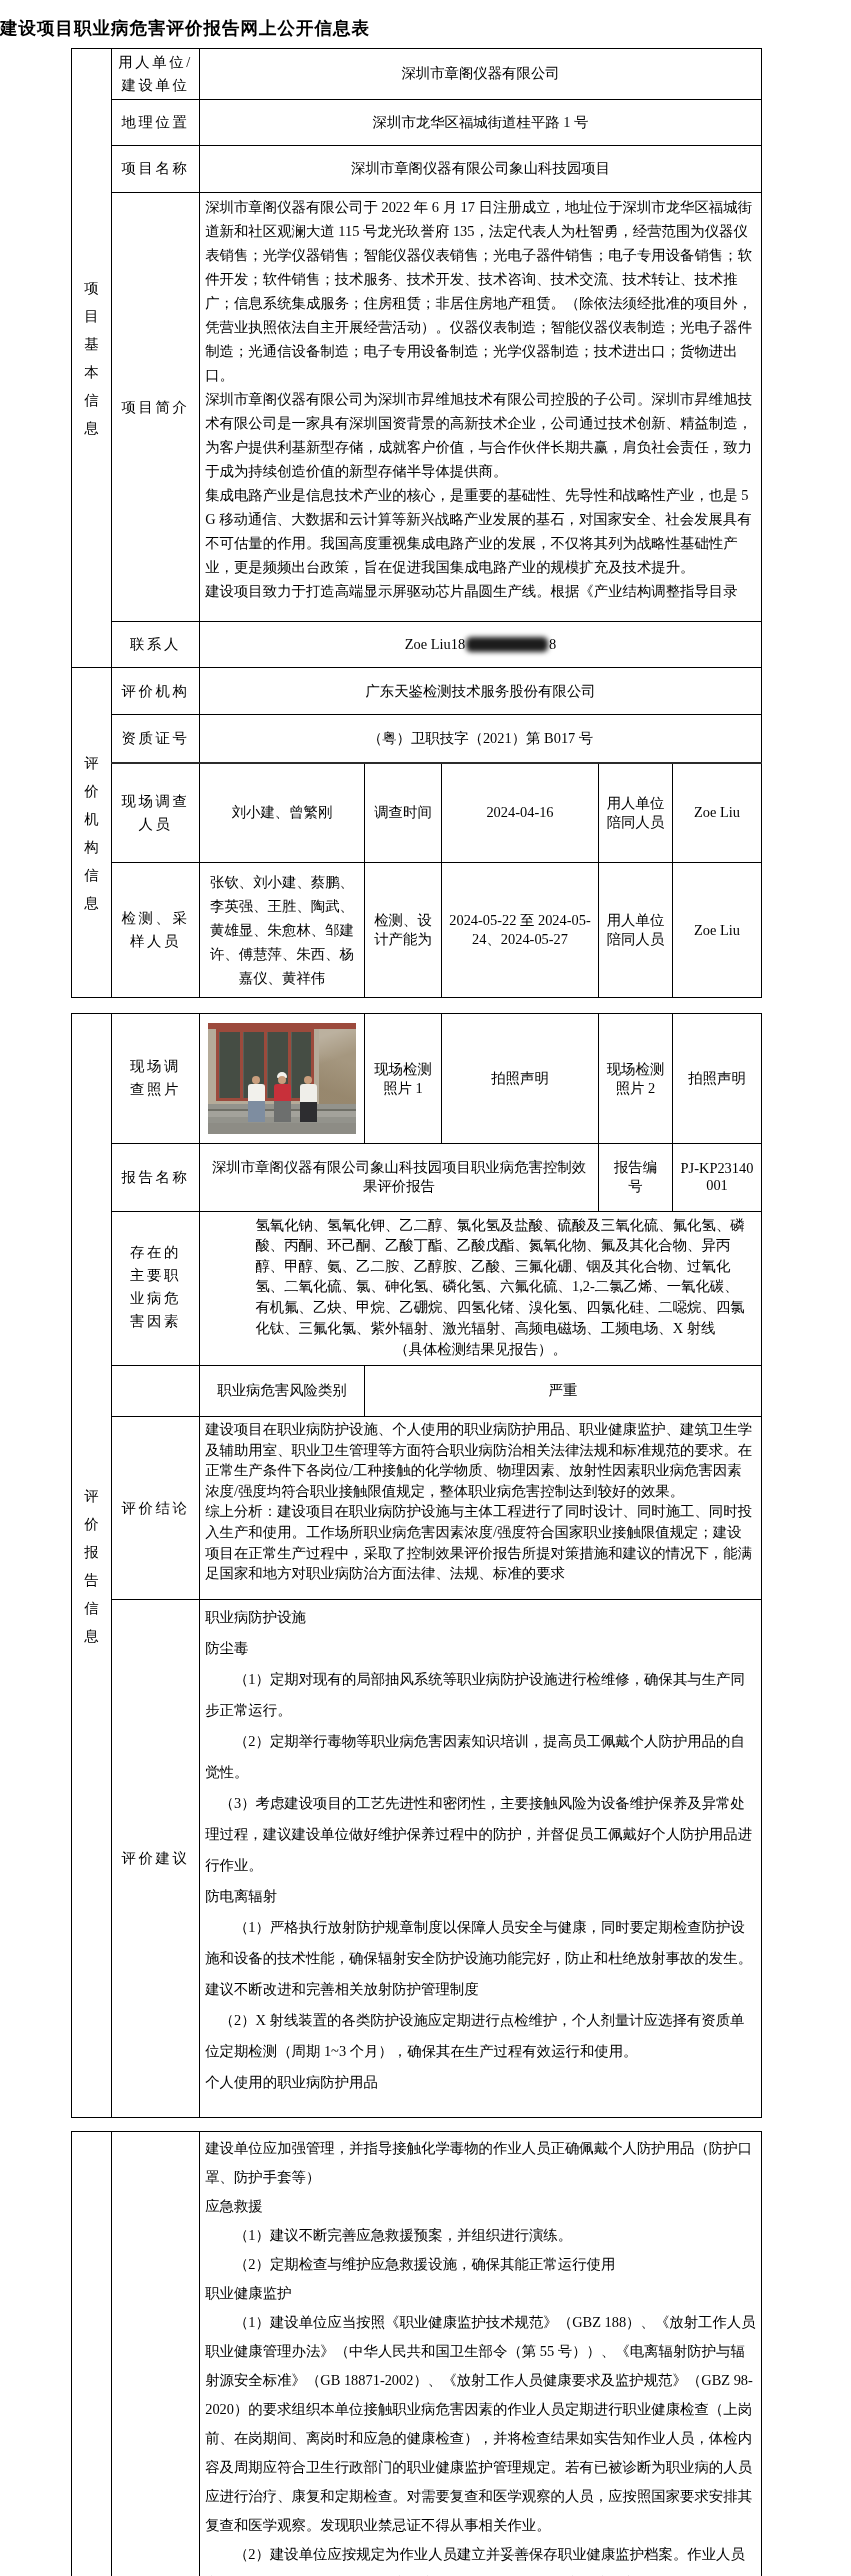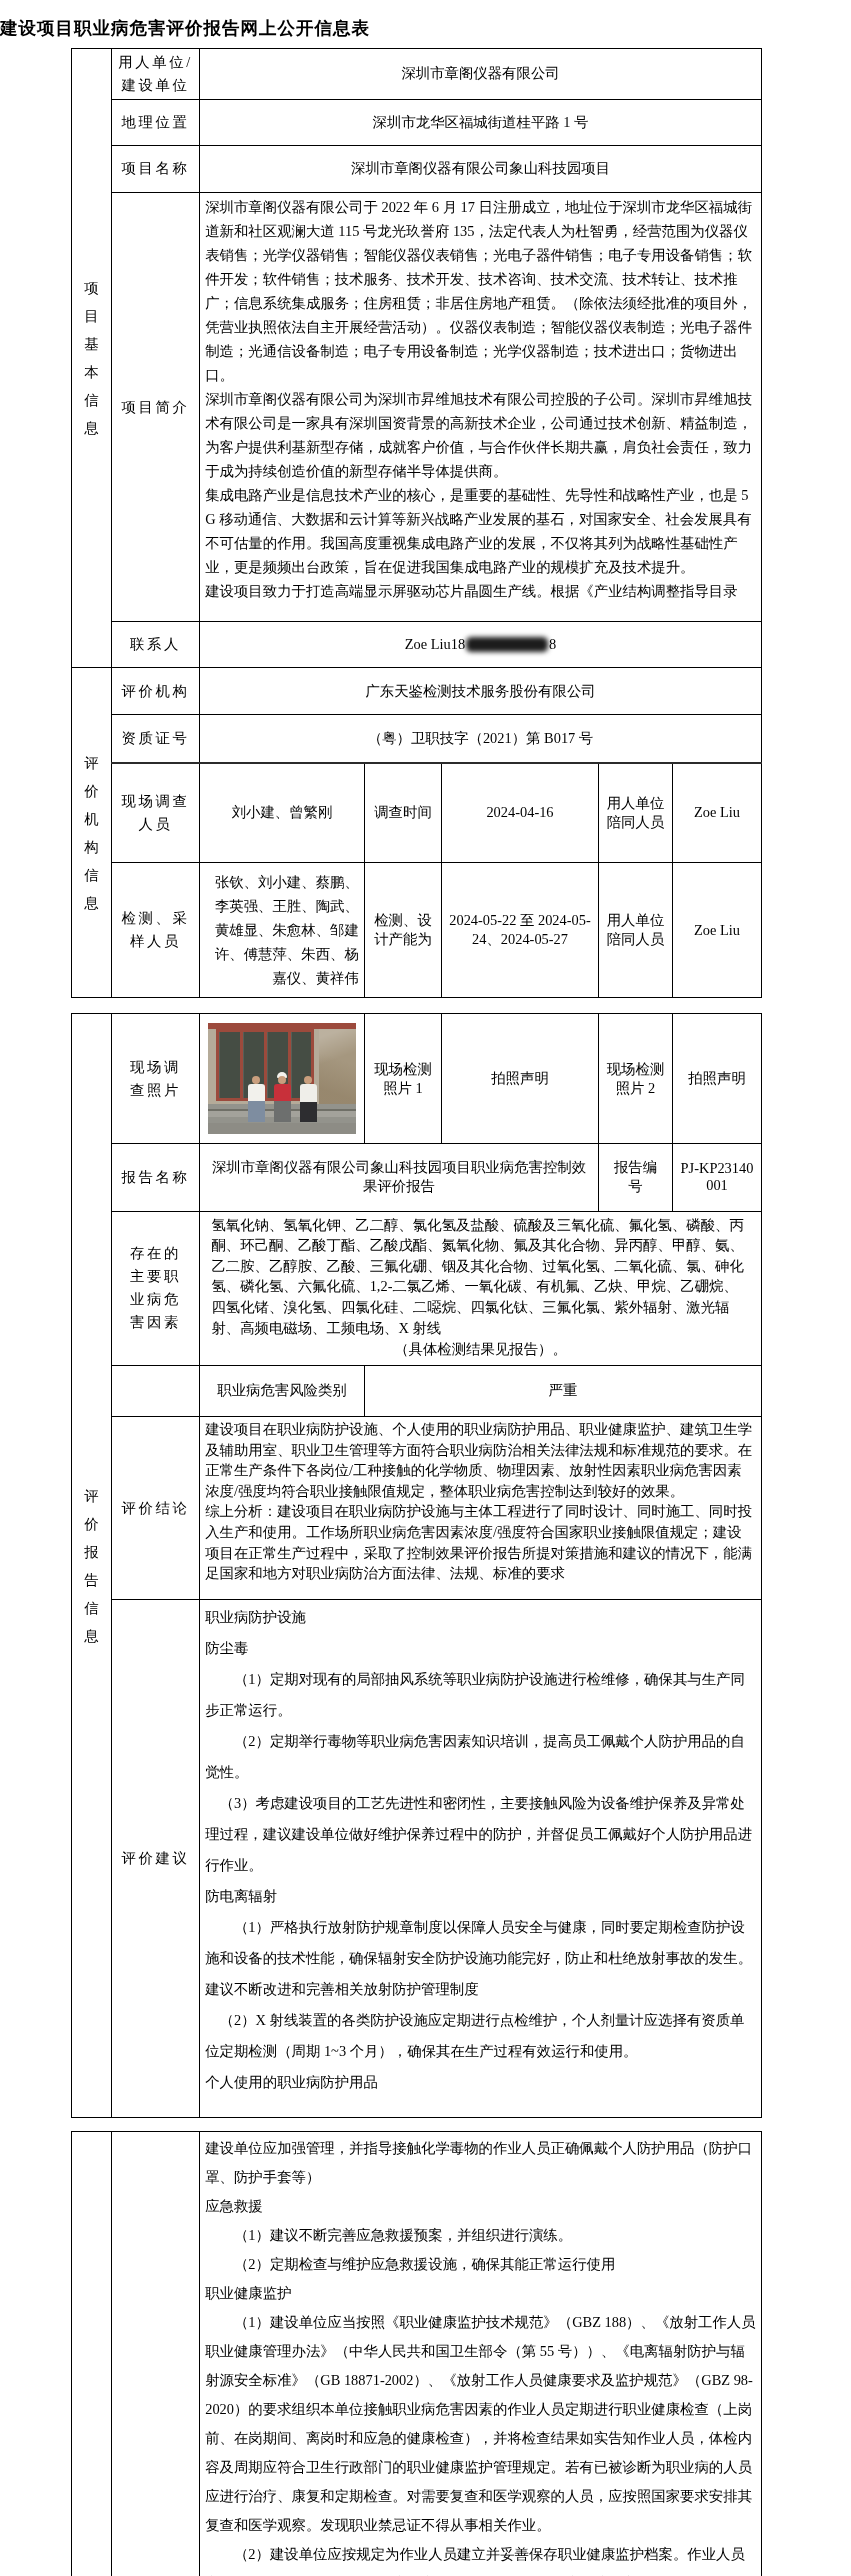--- a/index.html
+++ b/index.html
@@ -10,23 +10,23 @@
   td{border:1px solid #000;font-size:14.4px;vertical-align:middle;padding:2.1px 5.2px;overflow:hidden;word-break:break-all;}
   td.sec{padding:0;text-align:center;}
   .vlabel{width:1.15em;margin:16px auto;line-height:28px;word-break:break-all;text-align:center;font-size:14.4px;}
   td.lab{text-align:center;letter-spacing:2.6px;line-height:23px;}
   td.ctr{text-align:center;}
   .blk{white-space:pre-wrap;text-align:left;overflow:hidden;}
   .lh46{line-height:24px;font-family:Liberation Serif, serif;}
   .lh40{line-height:20.6px;}
   .lh60{line-height:31px;}
   .lh56{line-height:29px;}
-  .hz{line-height:20.6px;padding:1px 6.2px;}
+  .hz{line-height:20.6px;padding:1px 6.2px;margin-left:44px;}
   .hznote{text-align:center;line-height:20.6px;}
-  .w4{max-width:4.6em;margin:12px auto;}
+  .w4{max-width:4.6em;margin:12px auto;font-family:Liberation Mono, monospace;}
   tr.thickline td{border-top:2.1px solid #2b2b2b;}
   .gap29{margin-bottom:15px;} .gap25{margin-bottom:13px;} .gap16{margin-bottom:8.2px;}
   .blur-blob{display:inline-block;width:82px;height:15.5px;background:#1c1c1c;border-radius:5.2px;filter:blur(2.6px);vertical-align:-3.1px;margin:0 1px;}
   
   .photo{position:relative;width:148px;height:111px;margin:0 auto;background:#b5ab99;overflow:hidden;}
   .ph-beam{position:absolute;top:0;left:0;width:100%;height:6.2px;background:#9c4a3c;}
   .ph-glass{position:absolute;top:6.2px;left:8.2px;width:92px;height:66px;background:#454d44;border:3.1px solid #9c4a3c;
     background-image:repeating-linear-gradient(90deg,rgba(255,255,255,0.10) 0 1px,transparent 1px 20.6px,#9c4a3c 20.6px 24px);}
   .ph-marble{position:absolute;top:6.2px;right:0;width:37px;height:77px;background:#a5977f;
     background-image:linear-gradient(160deg,rgba(255,255,255,.25) 10%,transparent 40%),linear-gradient(20deg,rgba(120,100,70,.3) 20%,transparent 60%);}
@@ -103,21 +103,21 @@
   <tr class="thickline">
     <td class="lab" style="height:94px">现场调查人员</td>
     <td class="ctr">刘小建、曾繁刚</td>
     <td class="ctr">调查时间</td>
     <td class="ctr">2024-04-16</td>
     <td class="ctr">用人单位陪同人员</td>
     <td class="ctr">Zoe Liu</td>
   </tr>
   <tr>
     <td class="lab" style="height:130px">检测、采样人员</td>
-    <td class="blk lh46" style="text-align:right">张钦、刘小建、蔡鹏、李英强、王胜、陶武、黄雄显、朱愈林、邹建许、傅慧萍、朱西、杨嘉仪、黄祥伟</td>
+    <td class="blk lh46" style="text-align:center">张钦、刘小建、蔡鹏、李英强、王胜、陶武、黄雄显、朱愈林、邹建许、傅慧萍、朱西、杨嘉仪、黄祥伟</td>
     <td class="ctr">检测、设计产能为</td>
     <td class="ctr">2024-05-22 至 2024-05-24、2024-05-27</td>
     <td class="ctr">用人单位陪同人员</td>
     <td class="ctr">Zoe Liu</td>
   </tr>
 </tbody>
     </table>
 
 <table class="frag gap25">
   <colgroup>

